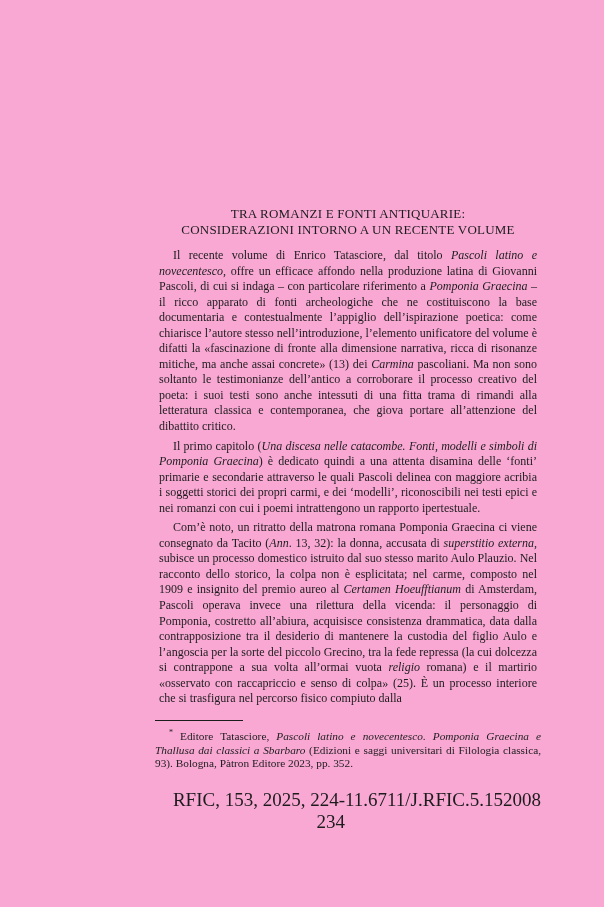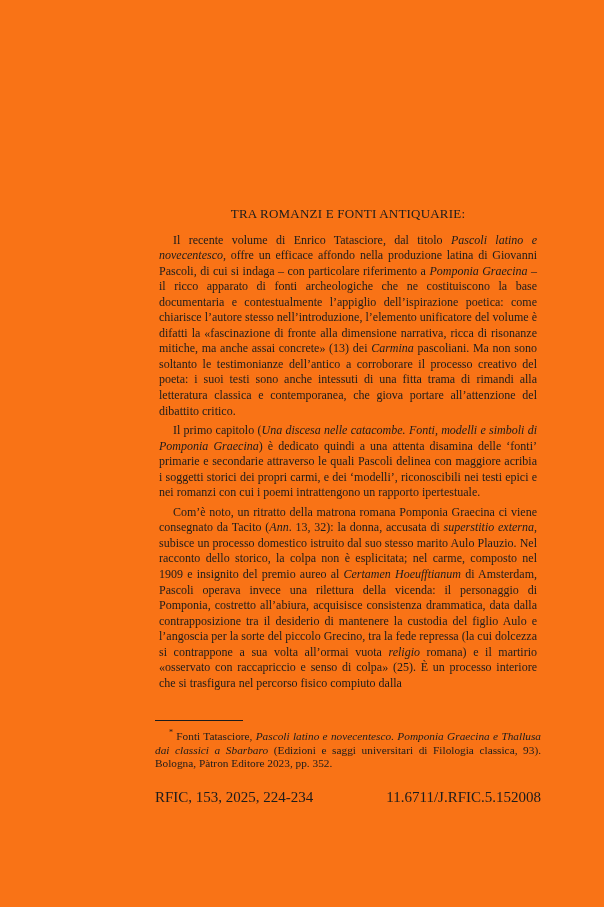--- a/index.html
+++ b/index.html
@@ -4,21 +4,21 @@
 <style>
   html, body {
     margin: 0;
     padding: 0;
     background: #ffffff;
   }
   .page {
     position: relative;
     width: 604px;
     height: 907px;
-    background: #f97316;
+    background: #f9a8d4;
     color: #1c1c1c;
     font-family: "Liberation Serif", serif;
     overflow: hidden;
   }
   .content {
     position: absolute;
     left: 155px;
     top: 206px;
     width: 386px;
   }
@@ -62,42 +62,44 @@
     font-size: 8px;
     line-height: 0;
   }
   .footer {
     position: absolute;
     left: 155px;
     top: 789px;
     width: 386px;
     display: flex;
     justify-content: space-between;
-    font-size: 15px;
+    font-size: 19px;
+    text-align: right;
   }
 </style>
 </head>
 <body>
 
 <div class="page">
 
   <div class="content">
     <div class="title-block">
       <div>TRA ROMANZI E FONTI ANTIQUARIE:</div>
+      <div>CONSIDERAZIONI INTORNO A UN RECENTE VOLUME</div>
     </div>
 
     <div class="body-text">
       <p><span>Il recente volume di Enrico Tatasciore, dal titolo </span><i>Pascoli latino e novecentesco</i><span>, offre un efficace affondo nella produzione latina di Giovanni Pascoli, di cui si indaga – con particolare riferimento a </span><i>Pomponia Graecina</i><span> – il ricco apparato di fonti archeologiche che ne costituiscono la base documentaria e contestualmente l’appiglio dell’ispirazione poetica: come chiarisce l’autore stesso nell’introduzione, l’elemento unificatore del volume è difatti la «fascinazione di fronte alla dimensione narrativa, ricca di risonanze mitiche, ma anche assai concrete» (13) dei </span><i>Carmina</i><span> pascoliani. Ma non sono soltanto le testimonianze dell’antico a corroborare il processo creativo del poeta: i suoi testi sono anche intessuti di una fitta trama di rimandi alla letteratura classica e contemporanea, che giova portare all’attenzione del dibattito critico.</span></p>
       <p><span>Il primo capitolo (</span><i>Una discesa nelle catacombe. Fonti, modelli e simboli di Pomponia Graecina</i><span>) è dedicato quindi a una attenta disamina delle ‘fonti’ primarie e secondarie attraverso le quali Pascoli delinea con maggiore acribia i soggetti storici dei propri carmi, e dei ‘modelli’, riconoscibili nei testi epici e nei romanzi con cui i poemi intrattengono un rapporto ipertestuale.</span></p>
       <p><span>Com’è noto, un ritratto della matrona romana Pomponia Graecina ci viene consegnato da Tacito (</span><i>Ann</i><span>. 13, 32): la donna, accusata di </span><i>superstitio externa</i><span>, subisce un processo domestico istruito dal suo stesso marito Aulo Plauzio. Nel racconto dello storico, la colpa non è esplicitata; nel carme, composto nel 1909 e insignito del premio aureo al </span><i>Certamen Hoeufftianum</i><span> di Amsterdam, Pascoli operava invece una rilettura della vicenda: il personaggio di Pomponia, costretto all’abiura, acquisisce consistenza drammatica, data dalla contrapposizione tra il desiderio di mantenere la custodia del figlio Aulo e l’angoscia per la sorte del piccolo Grecino, tra la fede repressa (la cui dolcezza si contrappone a sua volta all’ormai vuota </span><i>religio</i><span> romana) e il martirio «osservato con raccapriccio e senso di colpa» (25). È un processo interiore che si trasfigura nel percorso fisico compiuto dalla</span></p>
     </div>
   </div>
 
   <div class="footnote-rule"></div>
 
-  <div class="footnote"><sup>*</sup><span> Fonti Tatasciore, </span><i>Pascoli latino e novecentesco. Pomponia Graecina e Thallusa dai classici a Sbarbaro</i><span> (Edizioni e saggi universitari di Filologia classica, 93). Bologna, Pàtron Editore 2023, pp. 352.</span></div>
+  <div class="footnote"><sup>*</sup><span> Editore Tatasciore, </span><i>Pascoli latino e novecentesco. Pomponia Graecina e Thallusa dai classici a Sbarbaro</i><span> (Edizioni e saggi universitari di Filologia classica, 93). Bologna, Pàtron Editore 2023, pp. 352.</span></div>
 
   <div class="footer">
     <span>RFIC, 153, 2025, 224-234</span>
     <span>11.6711/J.RFIC.5.152008</span>
   </div>
 
 </div>
 
 </body></html>

